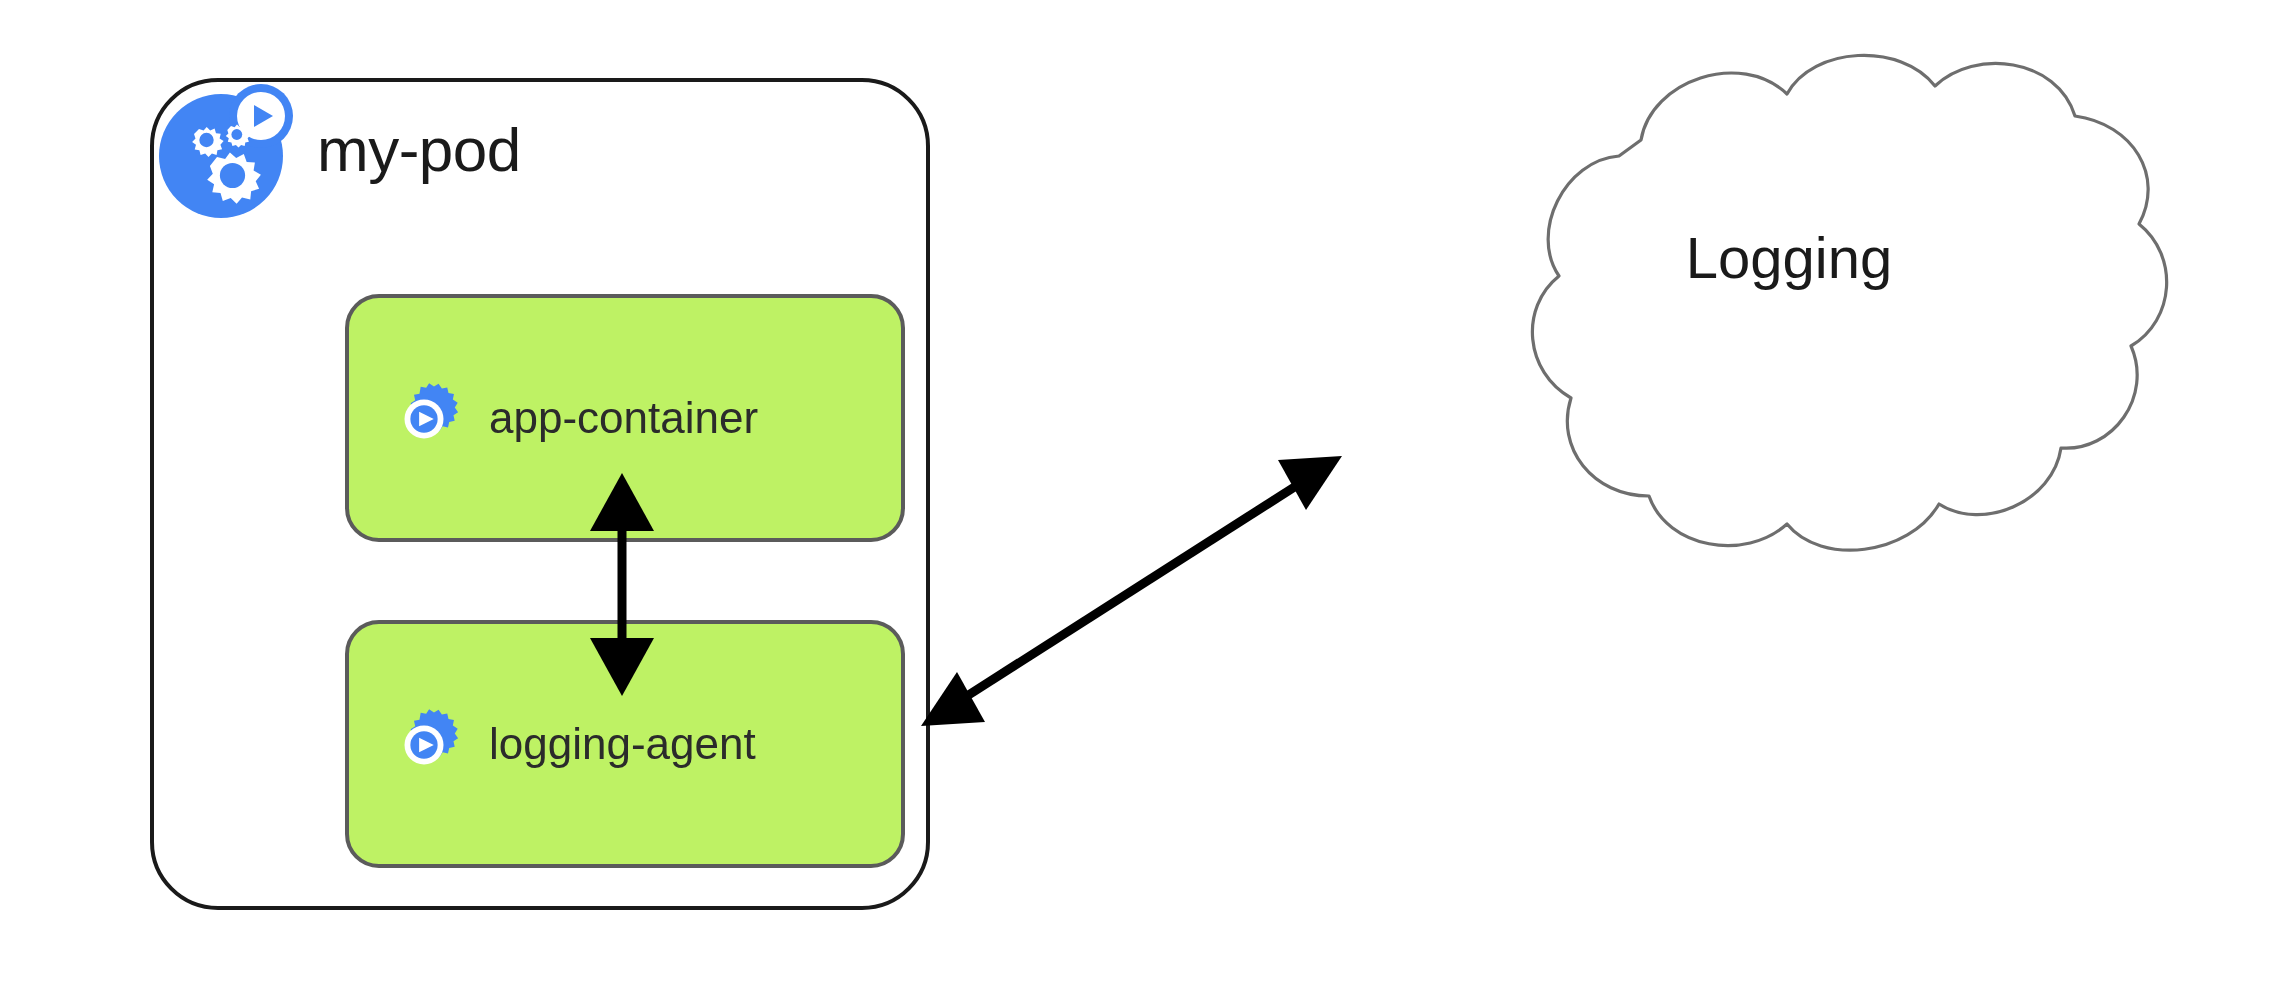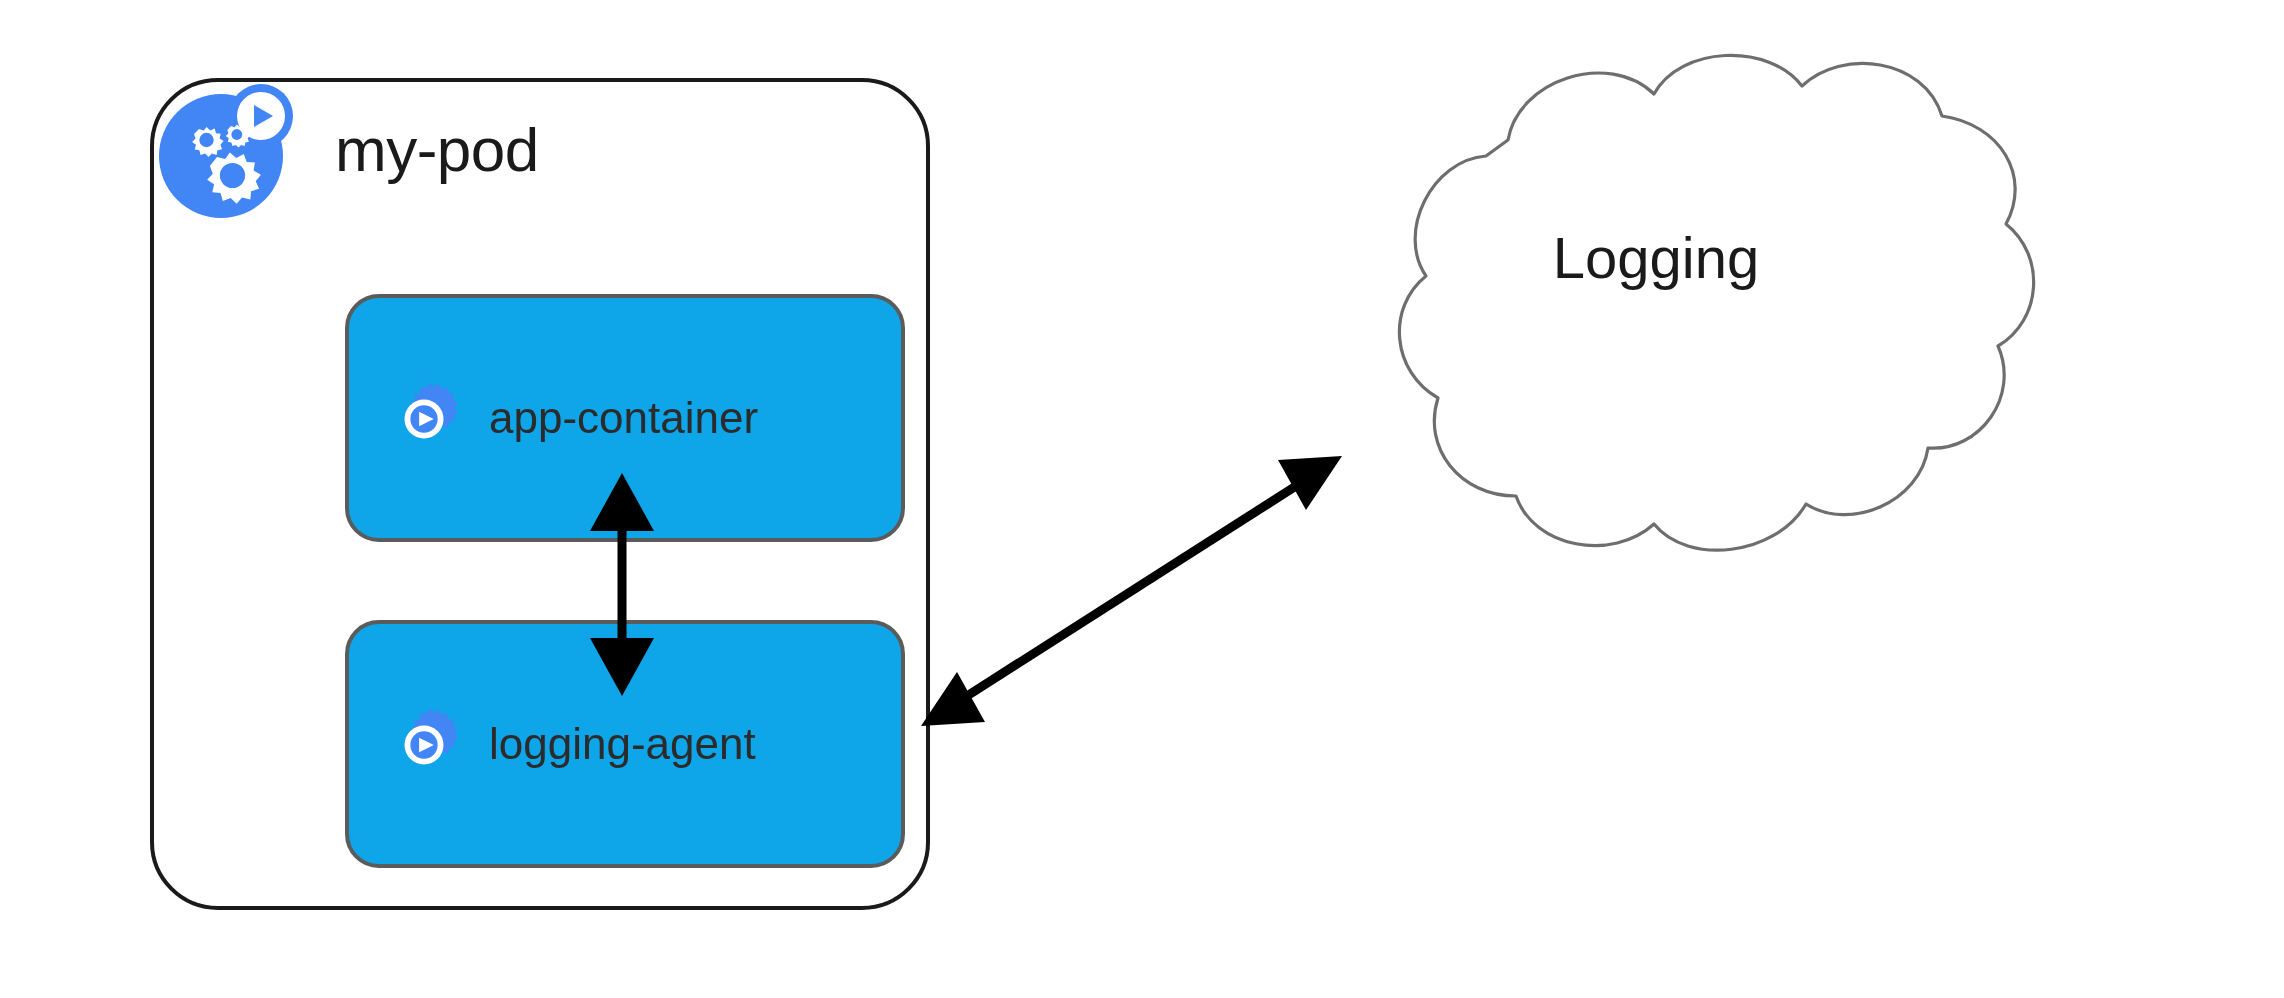--- a/index.html
+++ b/index.html
@@ -36,21 +36,21 @@
     box-sizing: border-box;
   }
 
   #pod-header {
     position: absolute;
     left: 155px;
     top: 82px;
     height: 140px;
     display: flex;
     align-items: center;
-    gap: 40px;
+    gap: 22px;
   }
 
   #pod-icon {
     width: 140px;
     height: 140px;
     flex: 0 0 auto;
     display: block;
   }
 
   #pod-title {
@@ -63,21 +63,21 @@
   }
 
   
   .container-box {
     position: absolute;
     left: 345px;
     width: 560px;
     height: 248px;
     border: 4px solid #5b5b5b;
     border-radius: 34px;
-    background: #0ea5e9;
+    background: #bef264;
     box-sizing: border-box;
     display: flex;
     align-items: center;
     padding-left: 36px;
     gap: 26px;
   }
 
   #app-container-box { top: 294px; }
   #logging-agent-box { top: 620px; align-items: center; }
 
@@ -101,21 +101,21 @@
     left: 0;
     top: 0;
     width: 2284px;
     height: 998px;
     pointer-events: none;
   }
 
   
   #cloud-group {
     position: absolute;
-    left: 1256px;
+    left: 1389px;
     top: 28px;
     width: 800px;
     height: 620px;
   }
   #cloud-svg {
     position: absolute;
     inset: 0;
     width: 100%;
     height: 100%;
   }

